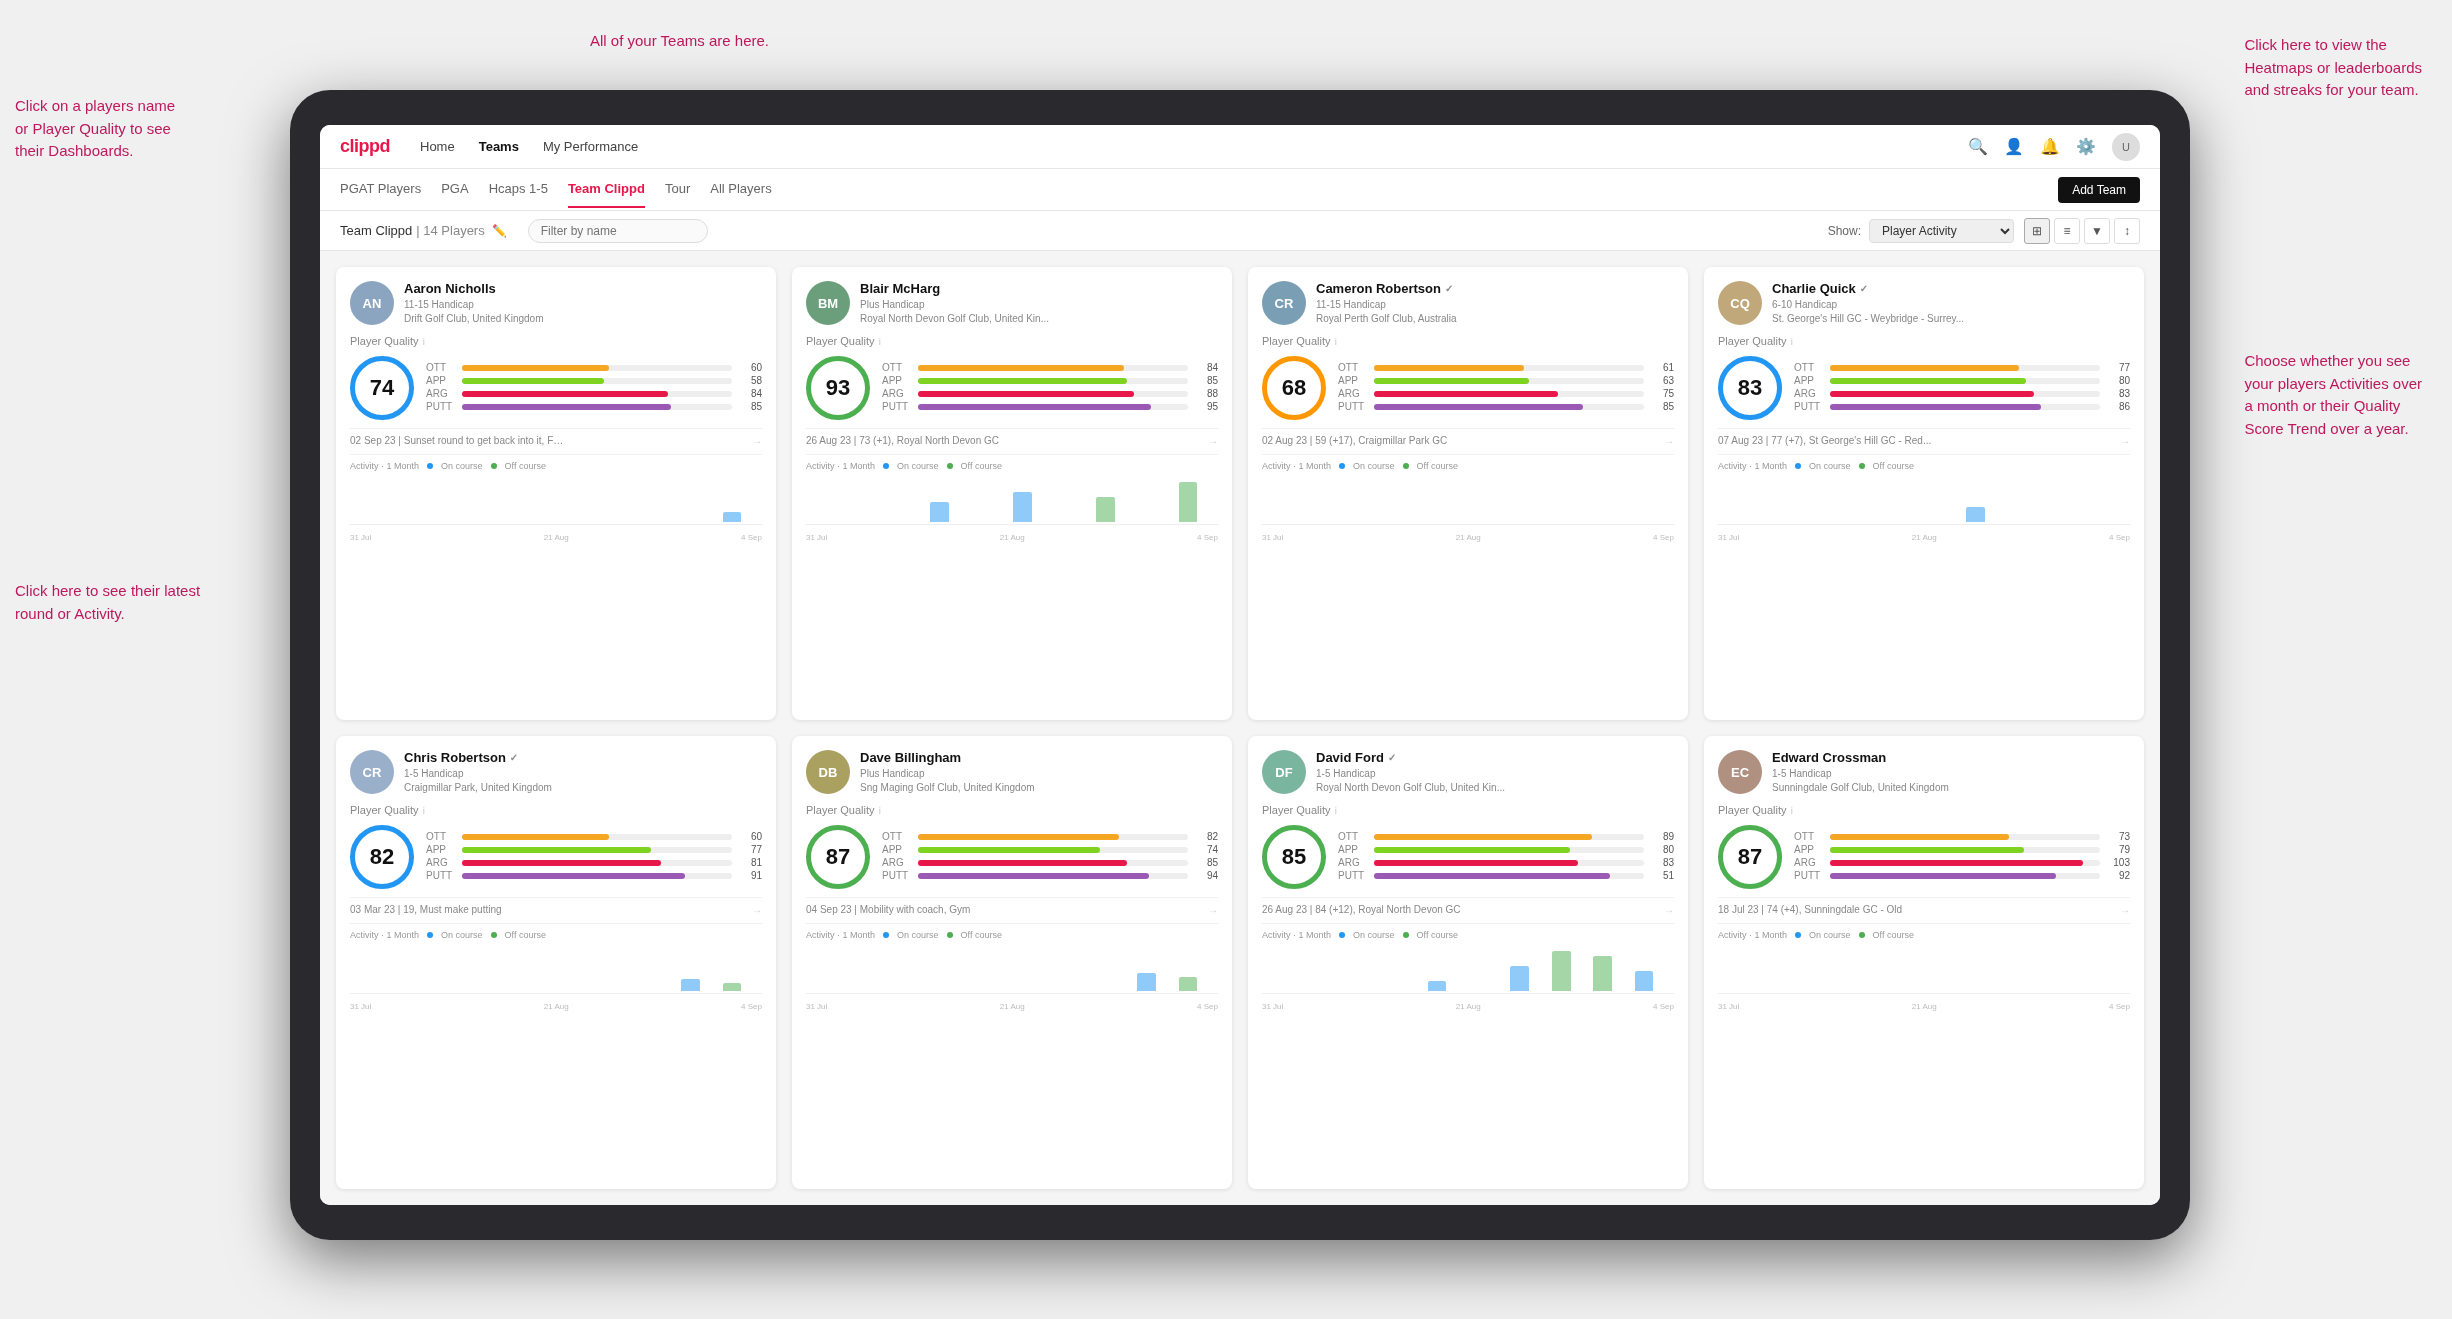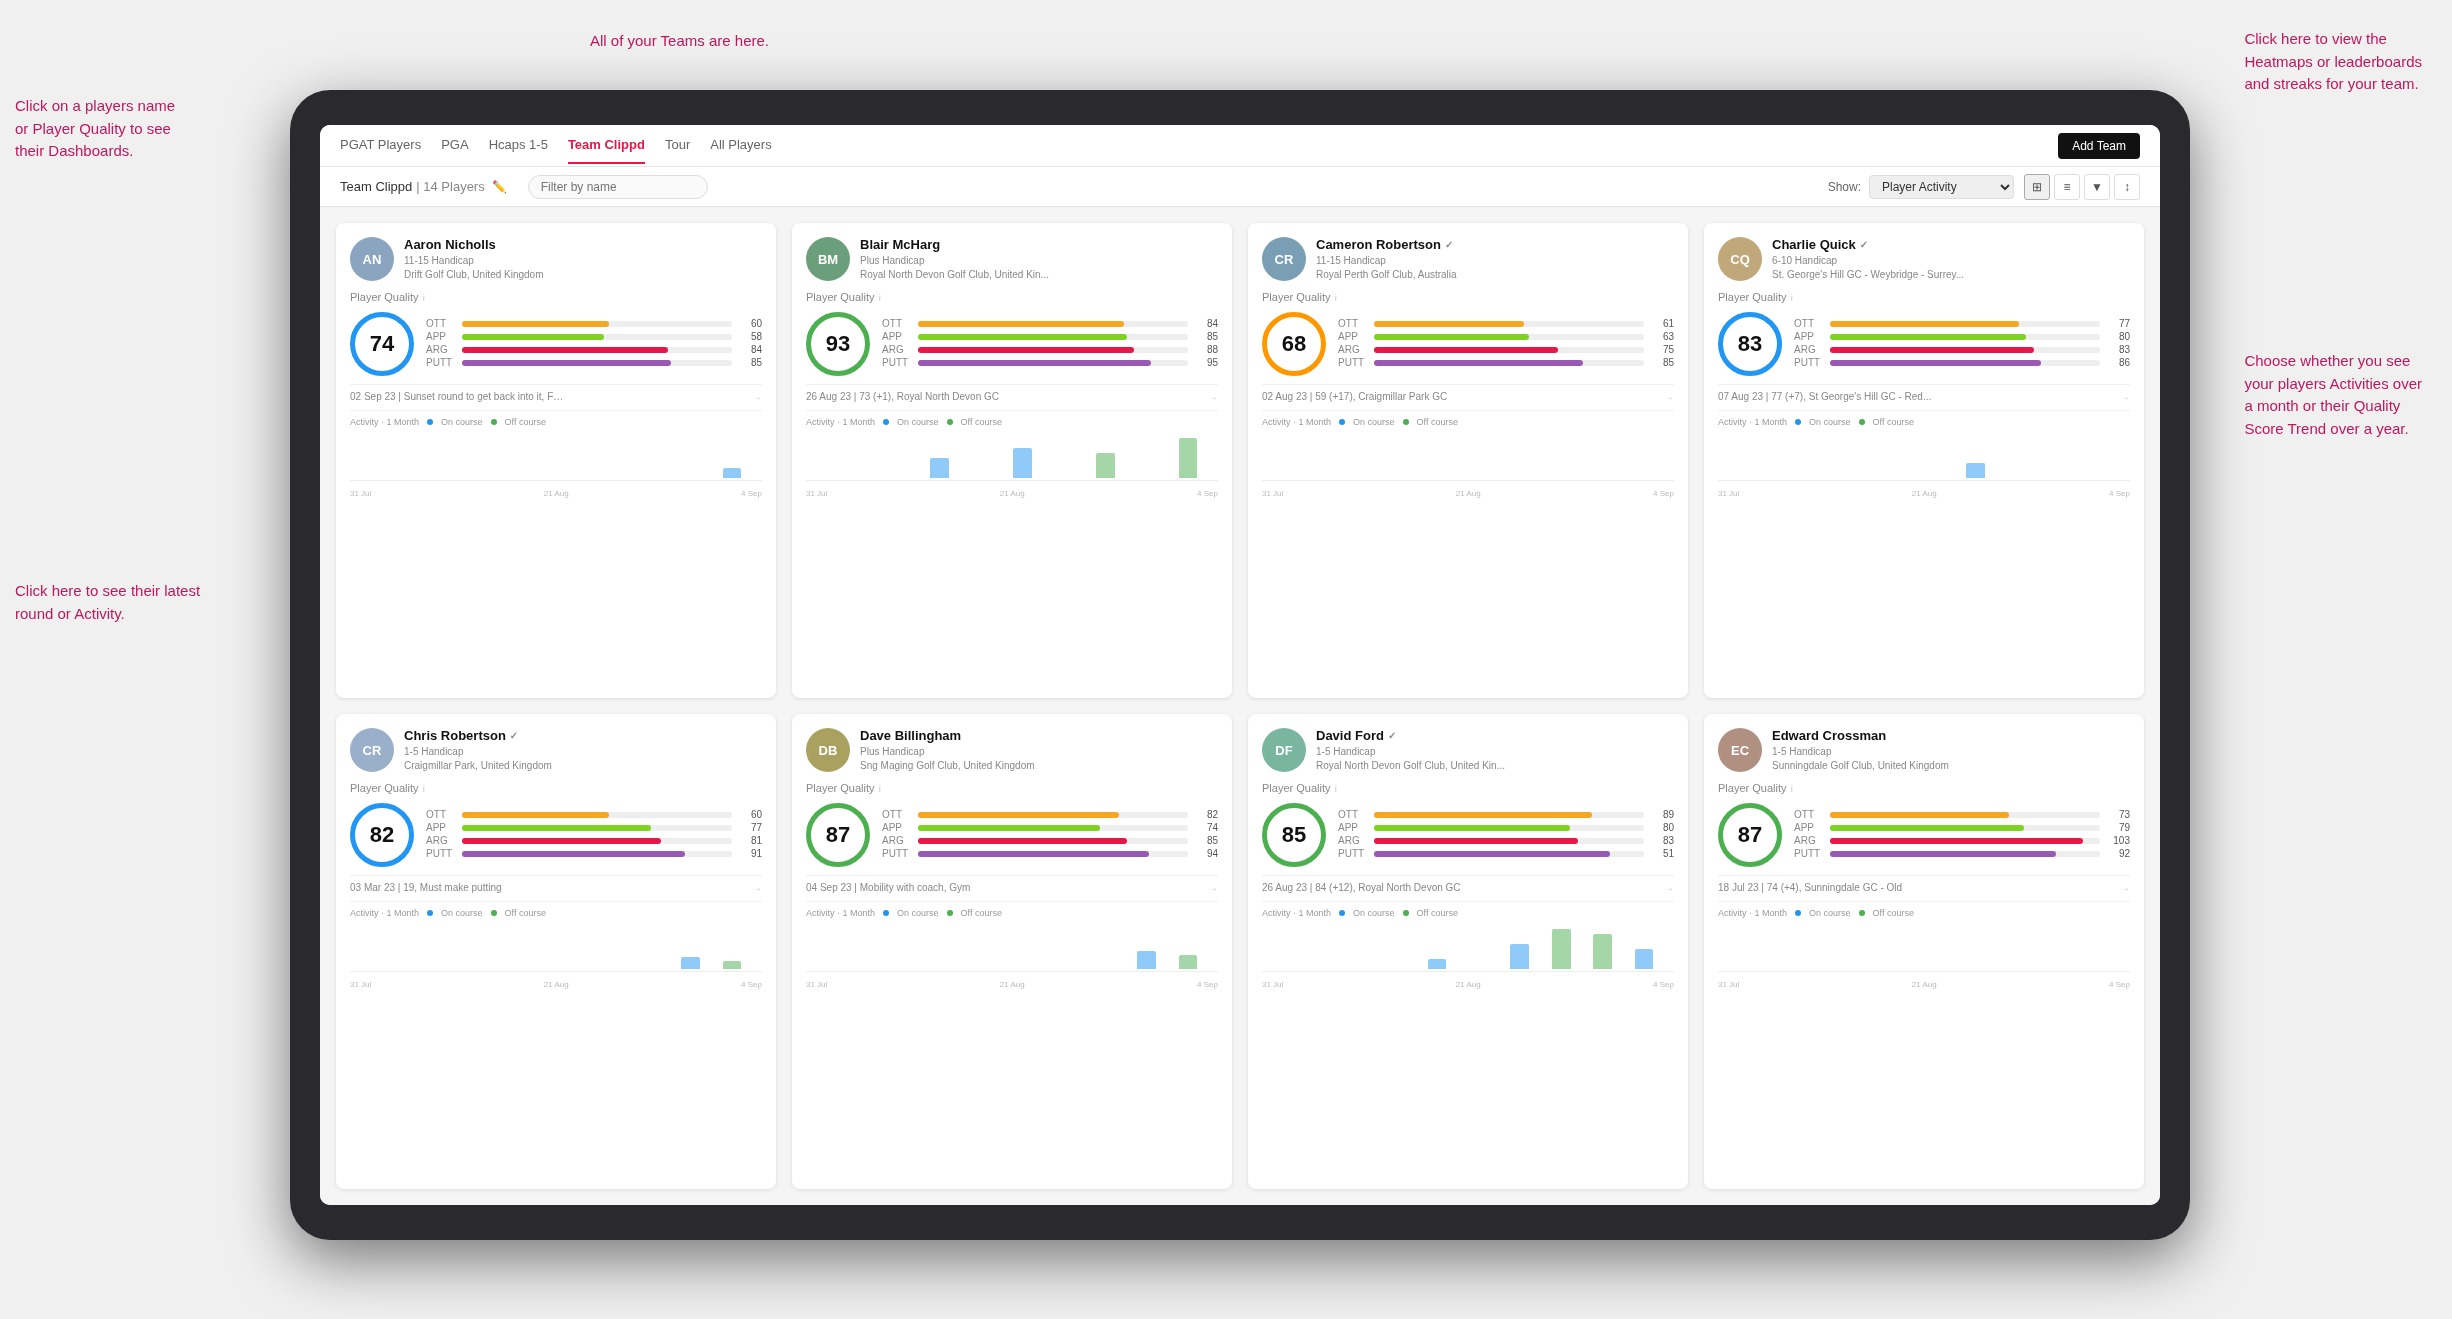--- a/index.html
+++ b/index.html
@@ -296,21 +296,21 @@
       display: flex;
       justify-content: space-between;
       font-size: 8px;
       color: #bbb;
       margin-top: 8px;
     }
 
     
     .ann1 { position: absolute; top: 95px; left: 15px; }
     .ann2 { position: absolute; top: 30px; left: 590px; }
-    .ann3 { position: absolute; top: 28px; right: 30px; }
+    .ann3 { position: absolute; top: 34px; right: 30px; }
     .ann4 { position: absolute; top: 580px; left: 15px; }
     .ann5 { position: absolute; top: 350px; right: 30px; }
 
     .ann-text {
       font-size: 15px;
       color: #be185d;
       line-height: 1.5;
       max-width: 300px;
     }
 
@@ -363,20 +363,35 @@
 <div class="ann5 ann-text" style="max-width:320px;">
   <span style="white-space:pre-line;">Choose whether you see
 your players Activities over
 a month or their Quality
 Score Trend over a year.</span>
 </div>
 
 <div class="tablet-frame">
   <div class="tablet-screen">
 
+    <div class="nav-bar">
+      <div class="nav-logo">clippd</div>
+      <div class="nav-links">
+        <span class="nav-link">Home</span>
+        <span class="nav-link active">Teams</span>
+        <span class="nav-link">My Performance</span>
+      </div>
+      <div class="nav-icons">
+        <span class="nav-icon">🔍</span>
+        <span class="nav-icon">👤</span>
+        <span class="nav-icon">🔔</span>
+        <span class="nav-icon">⚙️</span>
+        <div class="nav-avatar">U</div>
+      </div>
+    </div>
 
     <div class="sub-nav">
       <span class="sub-nav-link">PGAT Players</span>
       <span class="sub-nav-link">PGA</span>
       <span class="sub-nav-link">Hcaps 1-5</span>
       <span class="sub-nav-link active">Team Clippd</span>
       <span class="sub-nav-link">Tour</span>
       <span class="sub-nav-link">All Players</span>
       <button class="add-team-btn">Add Team</button>
     </div>

